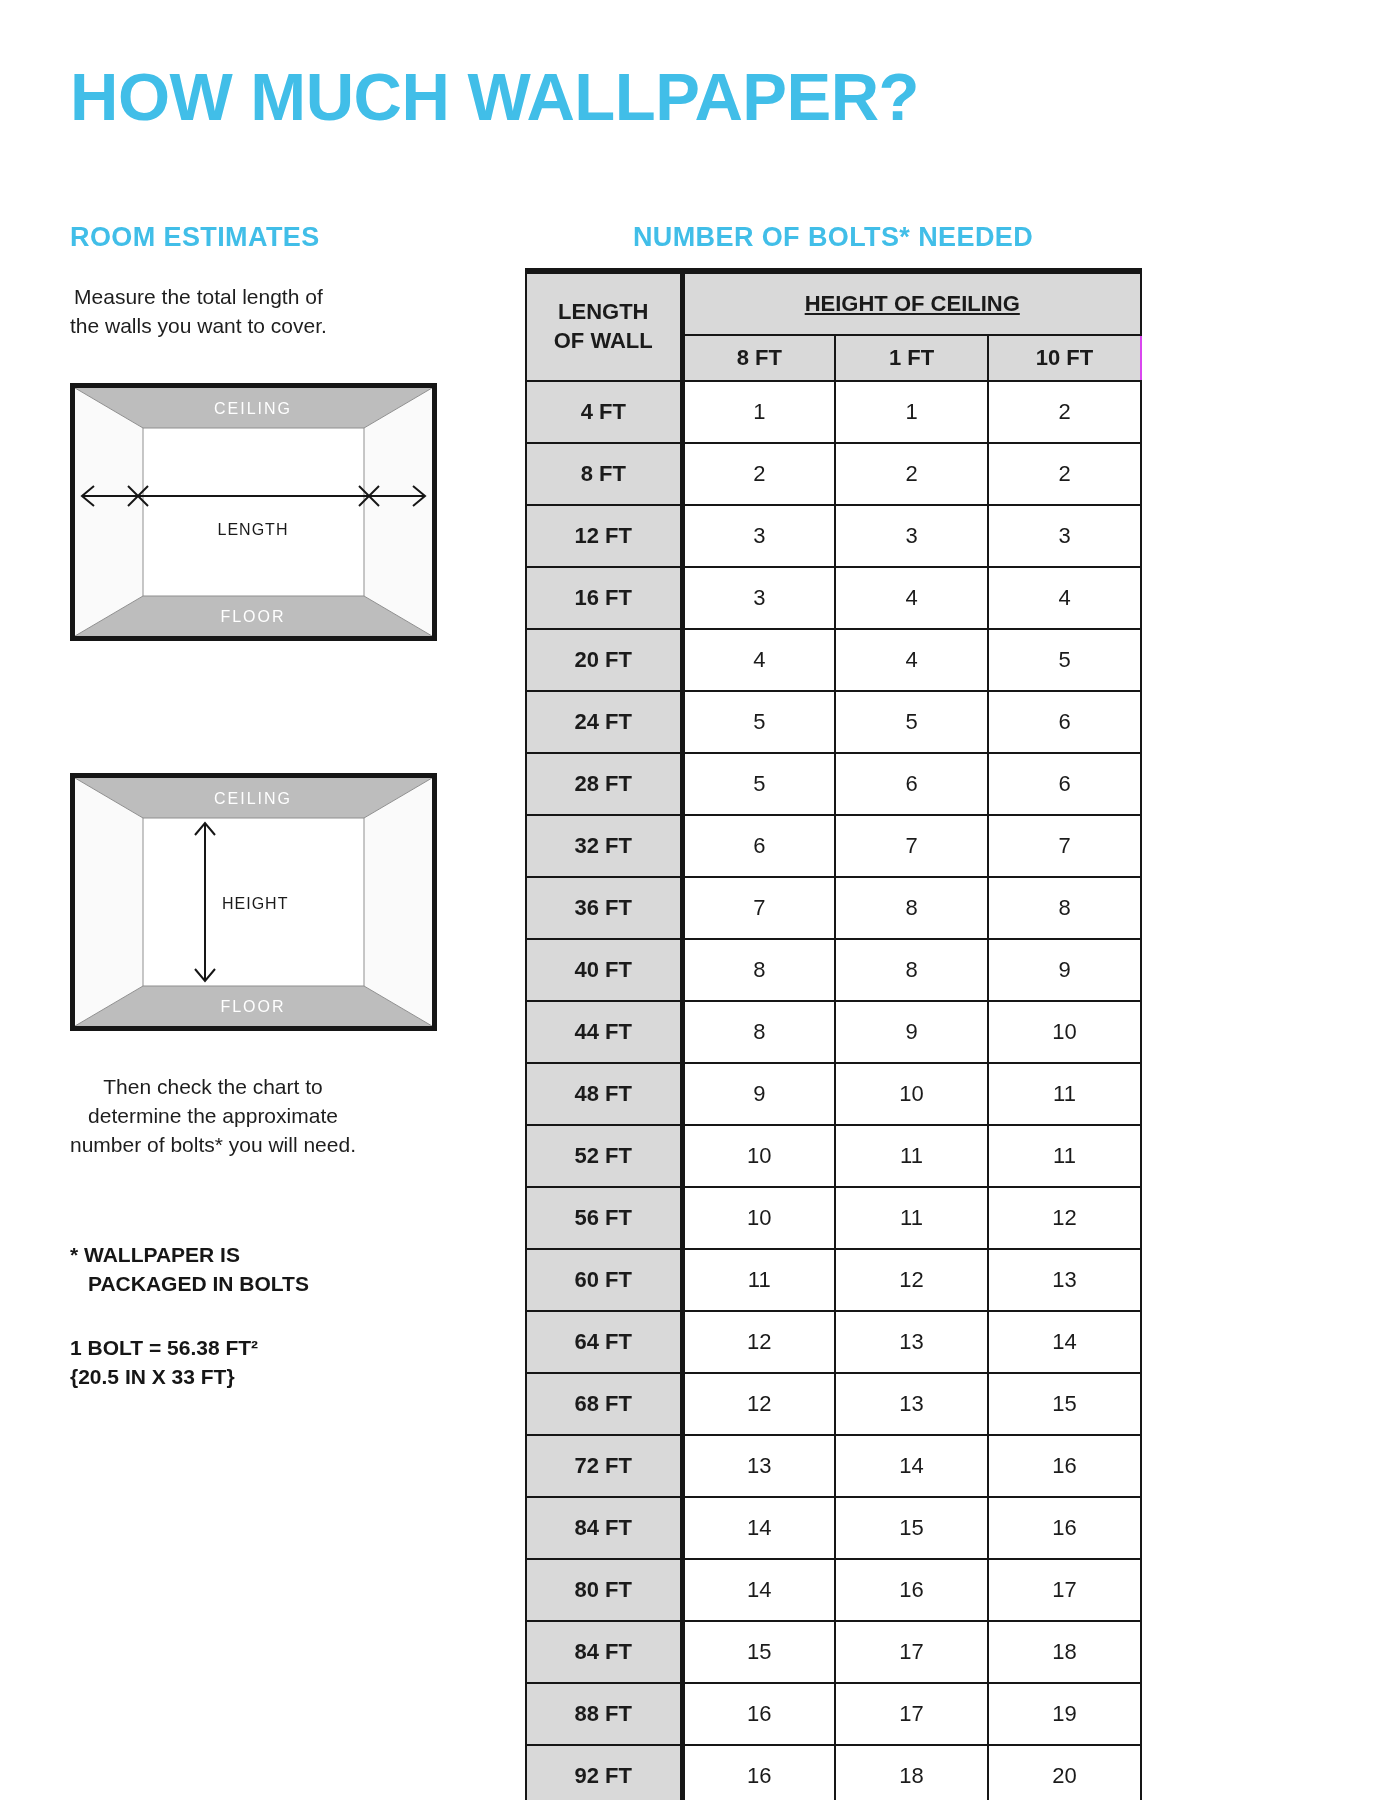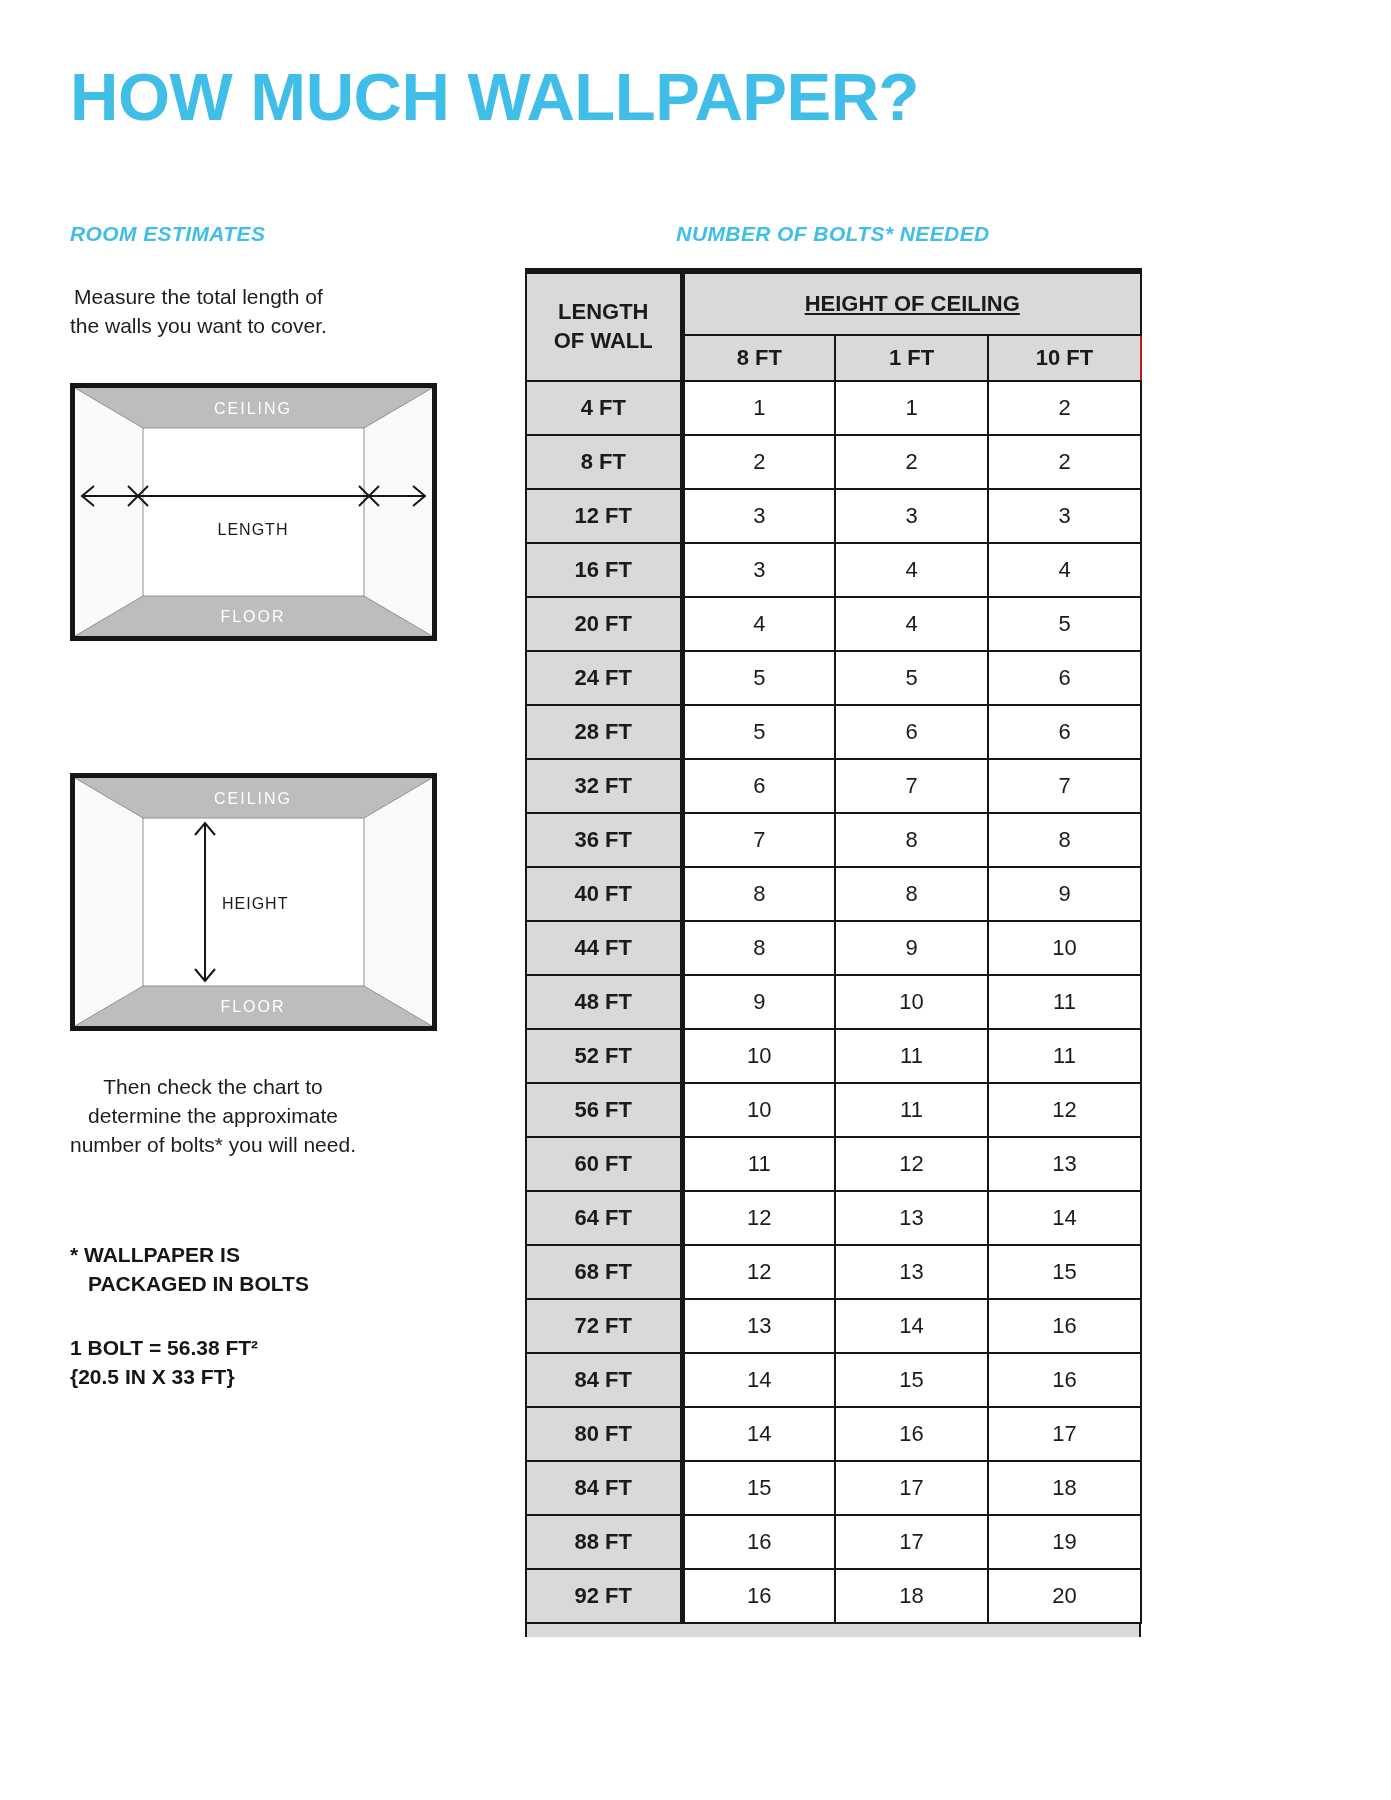--- a/index.html
+++ b/index.html
@@ -8,23 +8,22 @@
 
   .page { position:relative; width:1391px; height:1800px; background:#fff; overflow:hidden; }
 
   .title {
     position:absolute; left:70px; top:58px;
     font-size:67px; font-weight:bold; letter-spacing:-0.5px;
     color:var(--accent,#41BEE8);
   }
 
   .section-heading {
-    font-size:21px; font-weight:bold; letter-spacing:0.4px;
+    font-size:27px; font-weight:bold; letter-spacing:0.4px;
     color:var(--accent,#41BEE8);
-    font-style:italic;
   }
   .room-heading { position:absolute; left:70px; top:222px; }
   .table-heading { position:absolute; left:525px; top:222px; width:616px; text-align:center; }
 
   .body-text {
     position:absolute; left:70px;
     font-size:21px; line-height:29px; color:#1e1e1e;
     white-space:pre-line;
     text-align:center;
   }
@@ -64,22 +63,22 @@
     border:2px solid #161616; text-align:center; vertical-align:middle;
     font-size:22px; color:#1b1b1b; padding:0;
   }
   .gray { background:var(--table-header-bg,#D9D9D9); }
   .sep { border-right-width:5px !important; }
   .len-head { font-weight:bold; white-space:pre-line; line-height:1.3; }
   .group-head { font-weight:bold;text-decoration:underline; }
   .bolt-table thead tr.group-row { height:64px; }
   .bolt-table thead tr.sub-row { height:46px; }
   .sub-ft { font-weight:bold; border-left:0; border-right:0; }
-  .sub-ft:last-child { border-right:2px solid #b91c1c; }
-  .bolt-table tbody tr { height:54px;border-radius:17px; }
+  .sub-ft:last-child { border-right:2px solid #d946ef; }
+  .bolt-table tbody tr { height:62px;border-radius:17px; }
   .bolt-table tbody th { font-weight:bold; }
   .bolt-table tbody td { font-weight:normal; }
 
   .table-footer-strip {
     width:616px; height:13px;
     background:var(--table-header-bg,#D9D9D9);
     border-left:2px solid #161616; border-right:2px solid #161616;
   }
 </style>
 </head>

